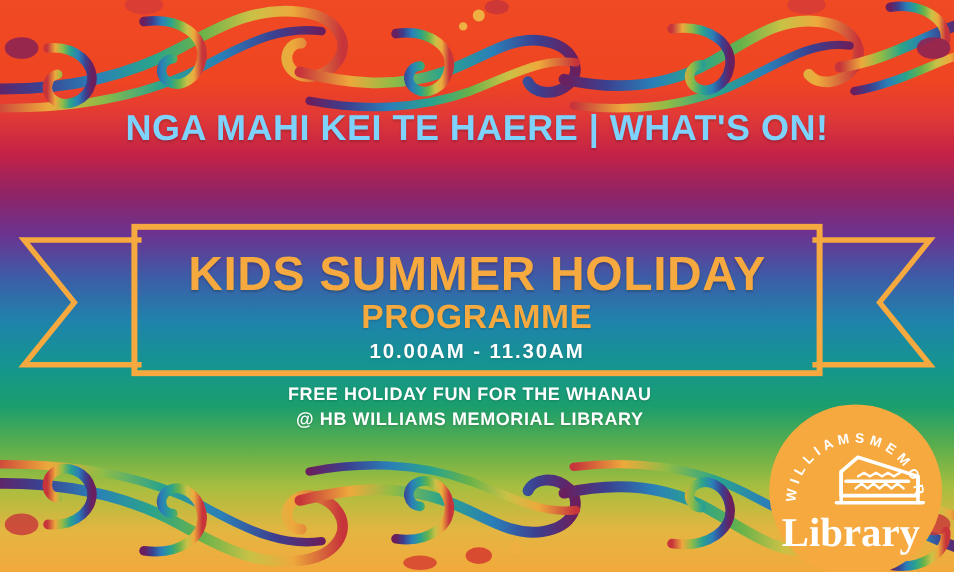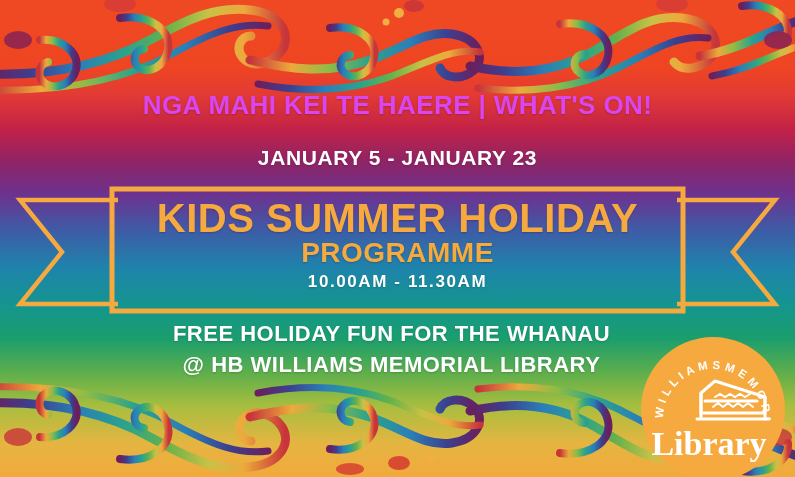--- a/index.html
+++ b/index.html
@@ -36,22 +36,22 @@
   
   .koru-band{position:absolute;left:0;width:795px;height:95px;overflow:hidden;}
   .koru-top{top:0;}
   .koru-bottom{bottom:0;transform:scaleY(-1);}
   .koru-band svg{display:block;width:795px;height:95px;}
 
   
   .headline{
     position:absolute;left:0;right:0;top:92px;
     text-align:center;
-    color:#d946ef;
-    font-size:26px;
+    color:#7dd3fc;
+    font-size:30px;
     font-weight:bold;
     letter-spacing:0.4px;
     line-height:1.05;
     text-shadow:0 1px 2px rgba(0,0,0,.18);
     white-space:nowrap;
   }
   .daterange{
     position:absolute;left:0;right:0;top:146px;
     text-align:center;
     color:#ffffff;
@@ -63,21 +63,21 @@
   }
 
   
   .ribbon{
     position:absolute;left:0;top:186px;width:795px;height:128px;
   }
   .ribbon svg{position:absolute;left:0;top:0;width:795px;height:128px;}
 
   .ribbon-text{
     position:absolute;left:118px;top:0;width:559px;height:128px;
-    display:flex;flex-direction:column;align-items:center;justify-content:flex-start;
+    display:flex;flex-direction:column;align-items:center;justify-content:center;
     padding-top:12px;
   }
   .prog-l1{
     color:#f5a93f;
     font-size:40px;font-weight:bold;letter-spacing:0.5px;line-height:1.0;
     text-shadow:0 1px 2px rgba(0,0,0,.20);
     white-space:nowrap;
   }
   .prog-l2{
     color:#f5a93f;
@@ -90,21 +90,21 @@
     color:#ffffff;
     font-size:17px;font-weight:bold;letter-spacing:1.6px;
     text-shadow:0 1px 2px rgba(0,0,0,.18);
     white-space:nowrap;
   }
 
   
   .footer{
     position:absolute;left:0;right:12px;top:318px;
     text-align:center;color:#ffffff;
-    font-size:22px;font-weight:bold;letter-spacing:0.5px;line-height:1.42;
+    font-size:15px;font-weight:bold;letter-spacing:0.5px;line-height:1.42;
     text-shadow:0 1px 2px rgba(0,0,0,.18);
   }
   .footer div{white-space:nowrap;}
 
   
   .logo{
     position:absolute;right:8px;bottom:-6px;
     width:148px;height:148px;
   }
   .logo svg{width:148px;height:148px;display:block;}
@@ -178,21 +178,20 @@
       <circle cx="386" cy="22" r="3.5" fill="#f0b041"></circle>
       <ellipse cx="414" cy="6" rx="10" ry="6" fill="#c7343a" opacity=".85"></ellipse>
       <ellipse cx="18" cy="40" rx="14" ry="9" fill="#8e2352" opacity=".9"></ellipse>
       <ellipse cx="778" cy="40" rx="14" ry="9" fill="#8e2352" opacity=".9"></ellipse>
       <ellipse cx="120" cy="4" rx="16" ry="8" fill="#d23a3a" opacity=".75"></ellipse>
       <ellipse cx="672" cy="4" rx="16" ry="8" fill="#d23a3a" opacity=".75"></ellipse>
     </svg>
   </div>
 
   <div class="headline">NGA MAHI KEI TE HAERE | WHAT'S ON!</div>
-  <div class="daterange">JANUARY 5 - JANUARY 23</div>
 
   <div class="ribbon">
     <svg viewBox="0 0 795 128" xmlns="http://www.w3.org/2000/svg">
 
       <path d="M118,14 L58,14 L20,14 L62,66 L20,118 L58,118 L118,118" fill="none" stroke="#f5a93f" stroke-width="4.5" stroke-linejoin="miter" stroke-linecap="butt"></path>
 
       <path d="M677,14 L737,14 L775,14 L733,66 L775,118 L737,118 L677,118" fill="none" stroke="#f5a93f" stroke-width="4.5" stroke-linejoin="miter" stroke-linecap="butt"></path>
 
       <rect x="112" y="3" width="571" height="122" fill="none" stroke="#f5a93f" stroke-width="5"></rect>
     </svg>

